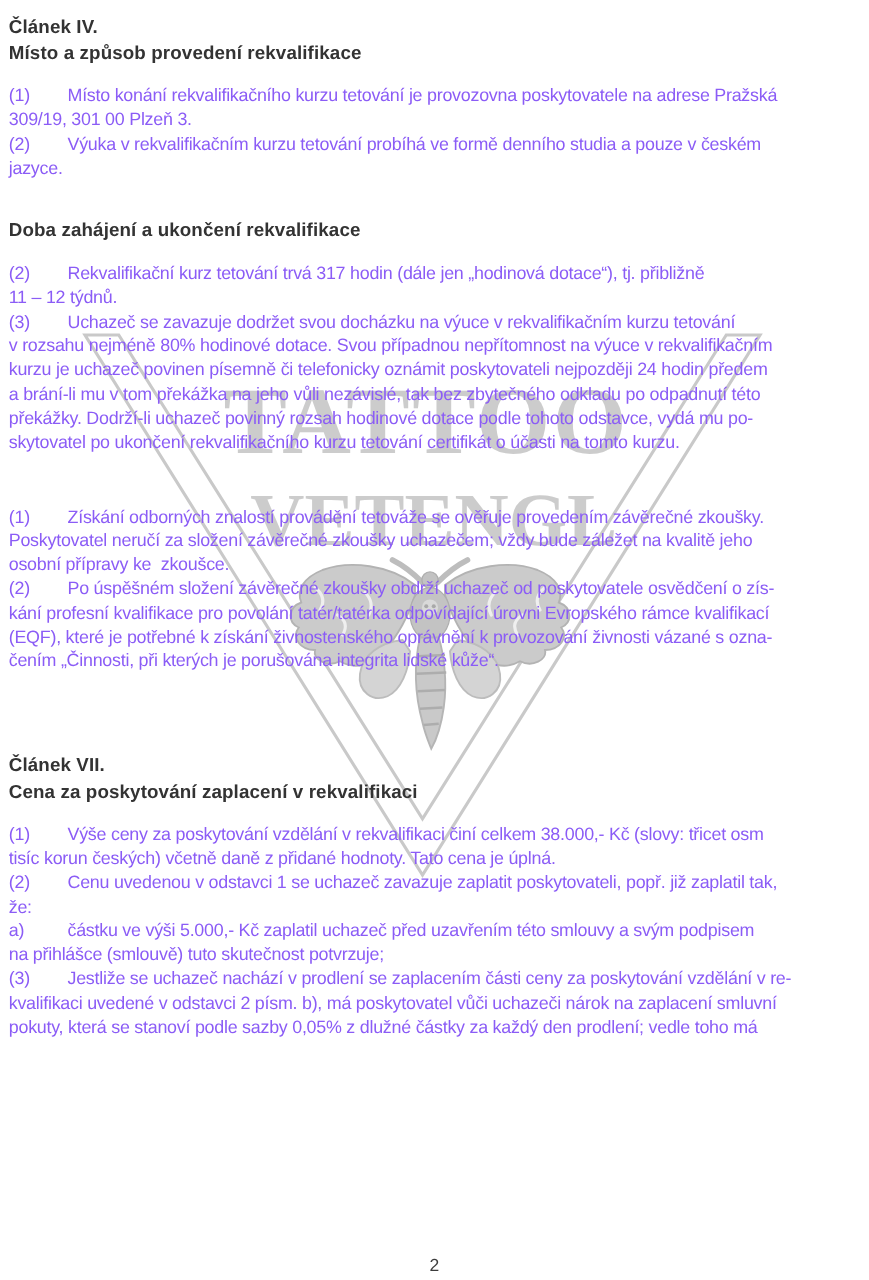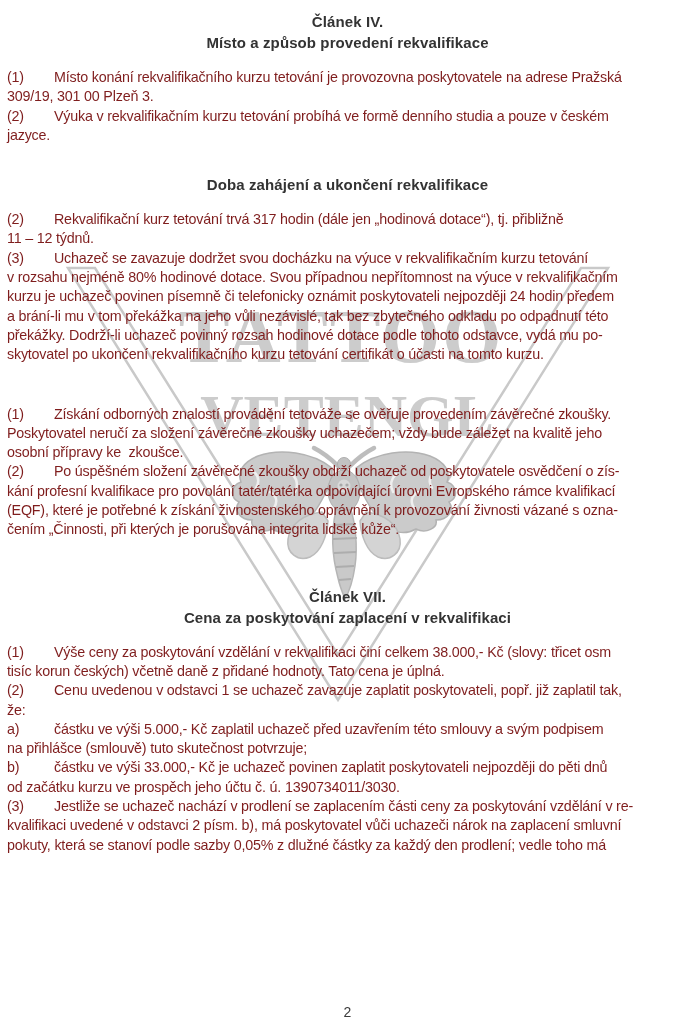--- a/index.html
+++ b/index.html
@@ -14,35 +14,35 @@
   .watermark {
     position: absolute; left: 0; top: 0; width: 695px; height: 1024px;
     z-index: 0; pointer-events: none;
   }
   .content {
     position: relative; z-index: 1;
     padding: 11px 7px 0 7px;
   }
   .heading { margin-bottom: 15px; }
   .article-title, .article-subtitle {
-    text-align: center;
+    text-align: left;
     font-weight: bold;
     font-size: 15px;
     line-height: 21px;
     letter-spacing: 0.1px;
     color: #333333;
   }
   .a2 { margin-top: 29px; }
   .a3 { margin-top: 40px; }
-  .a4 { margin-top: 46px; }
+  .a4 { margin-top: 62px; }
   .para {
     font-size: 14.3px;
     line-height: 19.3px;
     letter-spacing: -0.2px;
-    color: #7f1d1d;
+    color: #8b5cf6;
   }
   .plabel { display: inline-block; width: 47px; vertical-align: top; }
   .ptext { white-space: pre-wrap; }
   .page-number {
     position: absolute; left: 0; right: 0; bottom: 4px;
     text-align: center;
     font-size: 14px; line-height: 16px;
     color: #3c3c3c;
     z-index: 1;
   }
@@ -128,22 +128,20 @@
     <div class="heading">
       <div class="article-title">Článek VII.</div>
       <div class="article-subtitle">Cena za poskytování zaplacení v rekvalifikaci</div>
     </div>
     <div class="para"><span class="plabel">(1)</span><span class="ptext">Výše ceny za poskytování vzdělání v rekvalifikaci činí celkem 38.000,- Kč (slovy: třicet osm
 tisíc korun českých) včetně daně z přidané hodnoty. Tato cena je úplná.</span></div>
     <div class="para"><span class="plabel">(2)</span><span class="ptext">Cenu uvedenou v odstavci 1 se uchazeč zavazuje zaplatit poskytovateli, popř. již zaplatil tak,
 že:</span></div>
     <div class="para"><span class="plabel">a)</span><span class="ptext">částku ve výši 5.000,- Kč zaplatil uchazeč před uzavřením této smlouvy a svým podpisem
 na přihlášce (smlouvě) tuto skutečnost potvrzuje;</span></div>
-    <div class="para"><span class="plabel">b)</span><span class="ptext">částku ve výši 33.000,- Kč je uchazeč povinen zaplatit poskytovateli nejpozději do pěti dnů
-od začátku kurzu ve prospěch jeho účtu č. ú. 1390734011/3030.</span></div>
     <div class="para"><span class="plabel">(3)</span><span class="ptext">Jestliže se uchazeč nachází v prodlení se zaplacením části ceny za poskytování vzdělání v re-
 kvalifikaci uvedené v odstavci 2 písm. b), má poskytovatel vůči uchazeči nárok na zaplacení smluvní
 pokuty, která se stanoví podle sazby 0,05% z dlužné částky za každý den prodlení; vedle toho má</span></div>
   </div>
 
 </div>
 
 <div class="page-number">2</div>
 
 </body></html>

